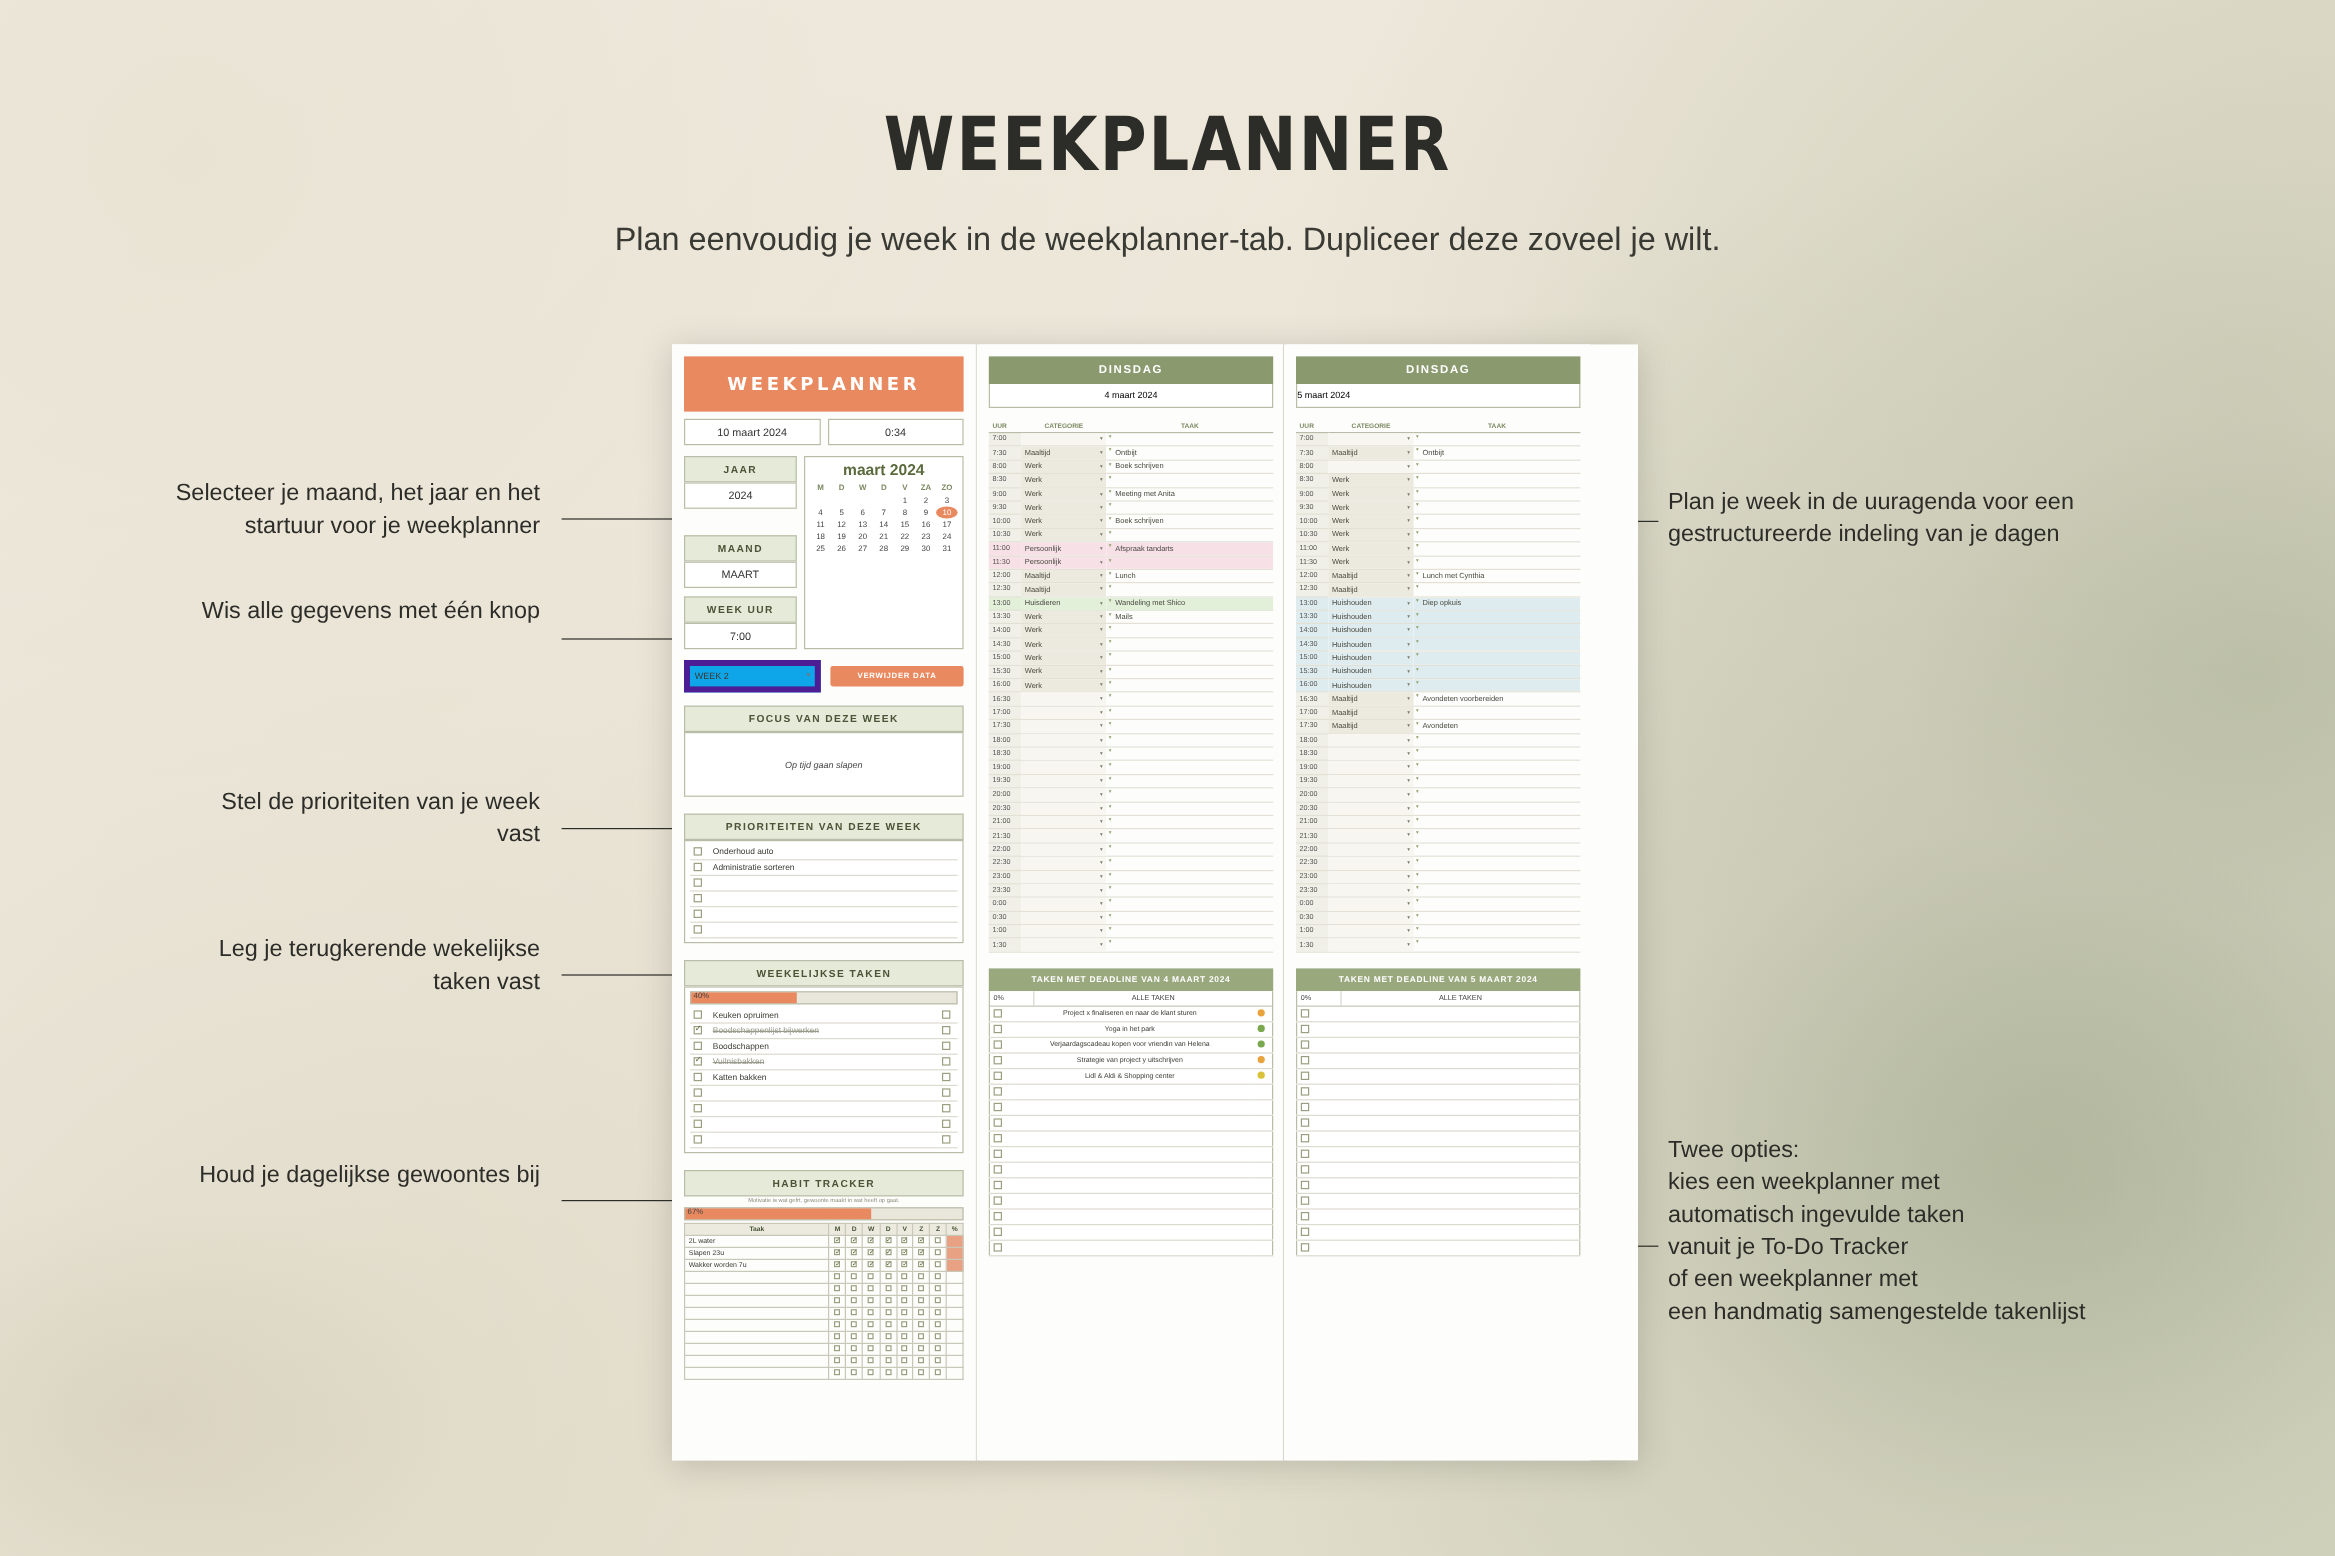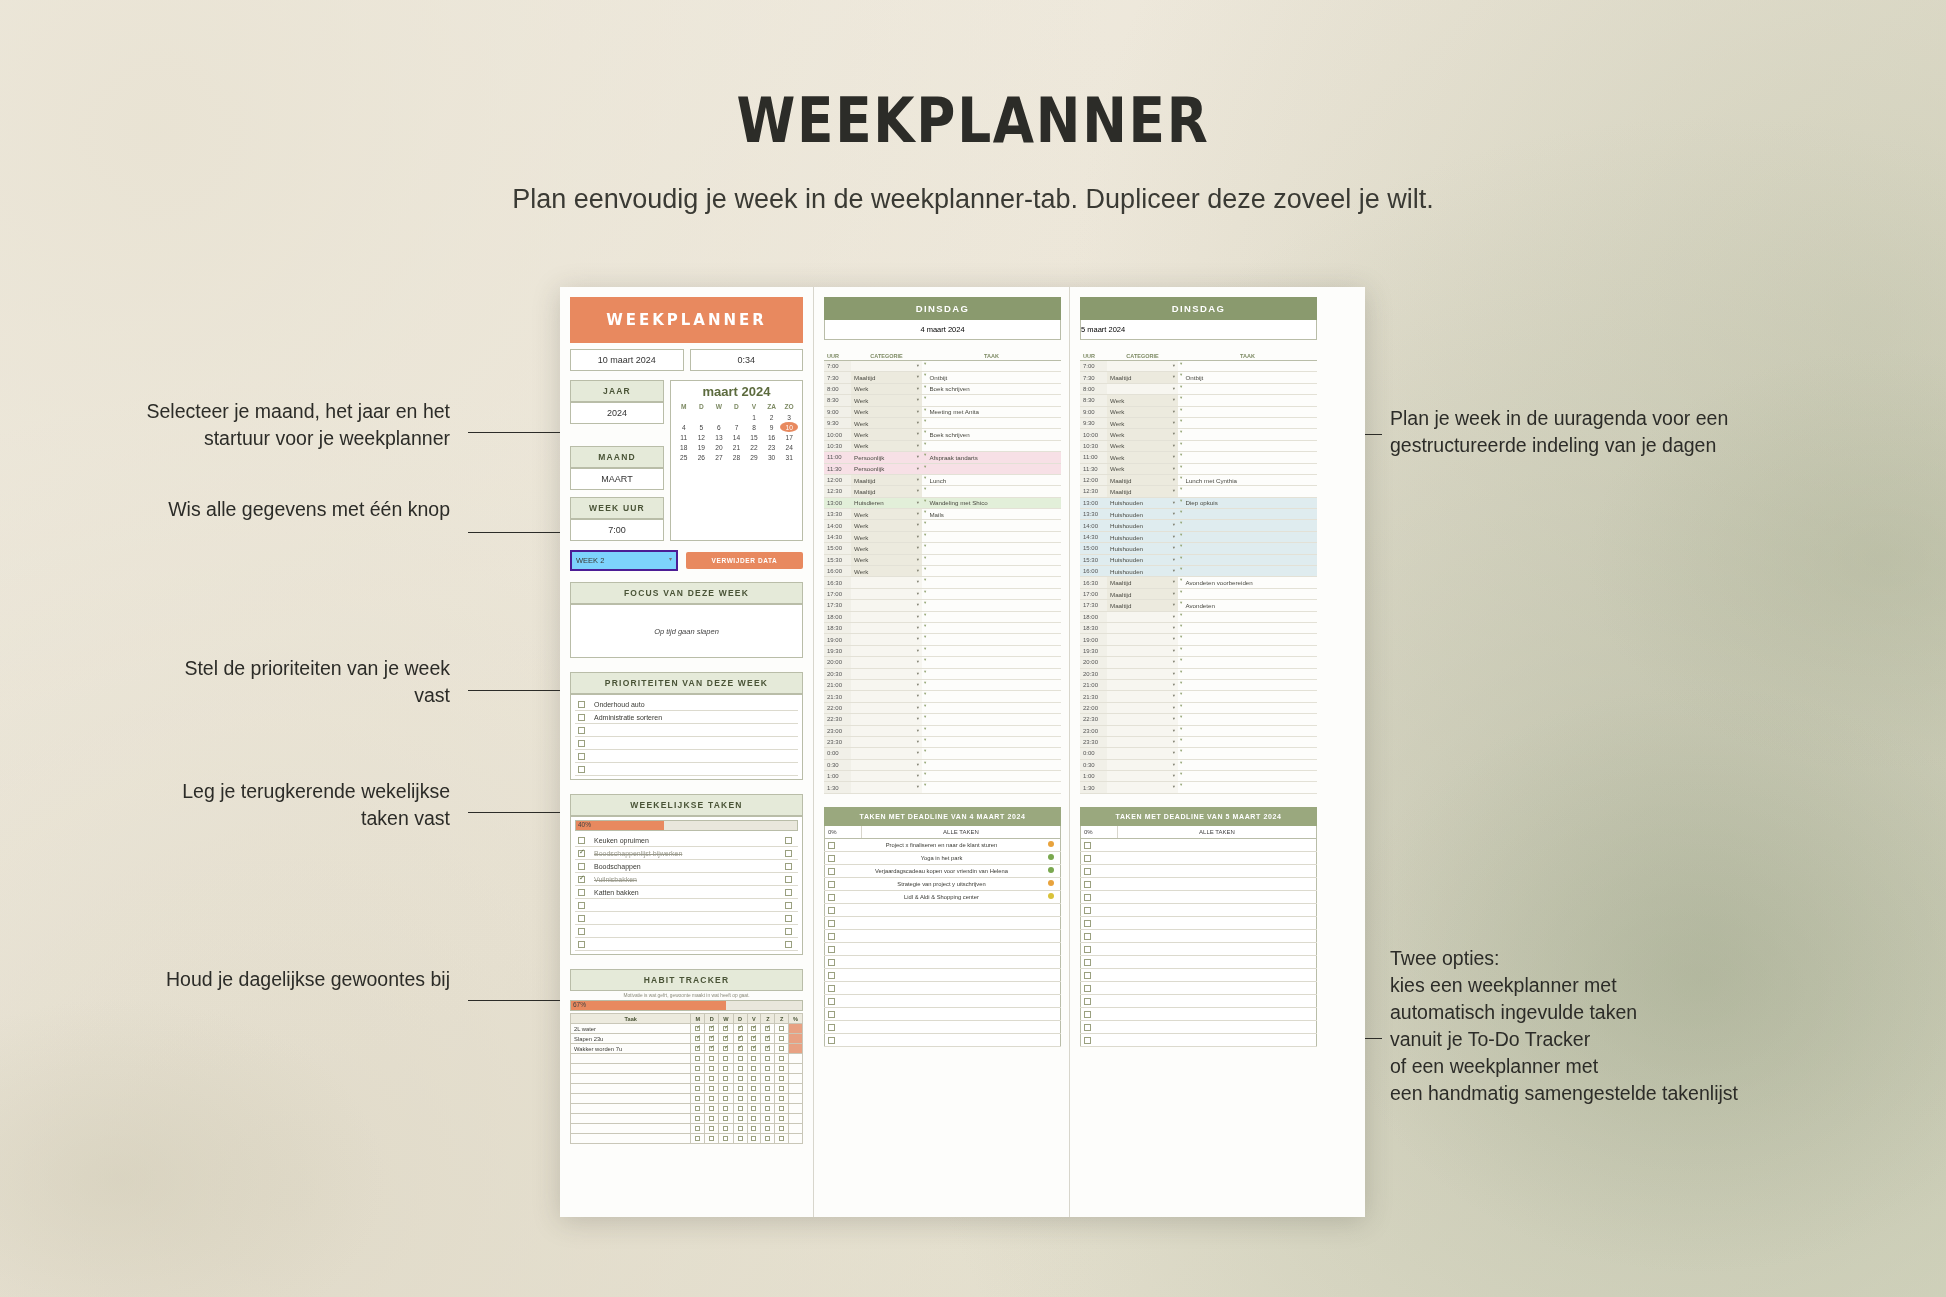--- a/index.html
+++ b/index.html
@@ -93,21 +93,21 @@
   .chk.on{background:#fff;position:relative;}
   .chk.on:after{content:"✓";position:absolute;left:0px;top:-3px;font-size:7px;color:#5c6b3e;}
   .lst td{border-bottom:1px solid #dcdace;height:12px;padding:0 3px;}
   .strike{text-decoration:line-through;color:#9a9a8c;}
 
   .progbar{height:9px;background:#e9e7dc;border:1px solid #b9bda8;position:relative;}
   .progfill{position:absolute;left:0;top:0;bottom:0;background:#e8895f;}
   .progtxt{position:absolute;left:2px;top:0px;font-size:6.5px;color:#444;}
 
   .btn-orange{background:#e8895f;color:#fff;text-align:center;font-size:6.5px;letter-spacing:.6px;padding:5px 0;border-radius:2px;font-weight:700;}
-  .sel{border:2px solid #4c1d95;background:#7dd3fc;font-size:7.5px;padding:4px 4px;position:relative;color:#3a3a34;}
+  .sel{border:5px solid #4c1d95;background:#0ea5e9;font-size:7.5px;padding:4px 4px;position:relative;color:#3a3a34;}
   .sel:after{content:"▾";position:absolute;right:4px;top:3px;font-size:6px;color:#777;}
 
   
   .habit td,.habit th{border:1px solid #c9c7b8;text-align:center;font-size:5.6px;height:9px;padding:0;}
   .habit th{background:#eceade;font-weight:700;color:#4a5437;}
   .habit td.name{text-align:left;padding-left:3px;font-size:5.8px;}
   .habit td.pct{background:#e8a183;}
   .mini{width:5px;height:5px;border:1px solid #9aa07f;display:inline-block;background:#fff;box-sizing:border-box;position:relative;}
   .mini.on:after{content:"✓";position:absolute;left:-0.5px;top:-3.5px;font-size:6px;color:#5c6b3e;}
   .status-dot{width:6px;height:6px;border-radius:50%;display:inline-block;}

